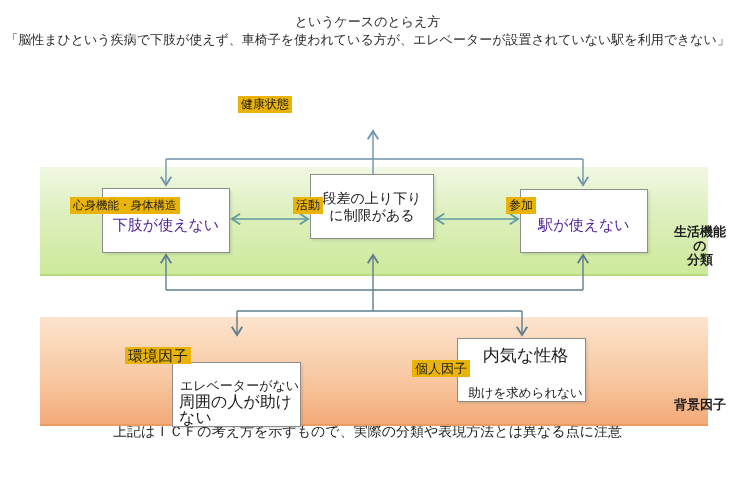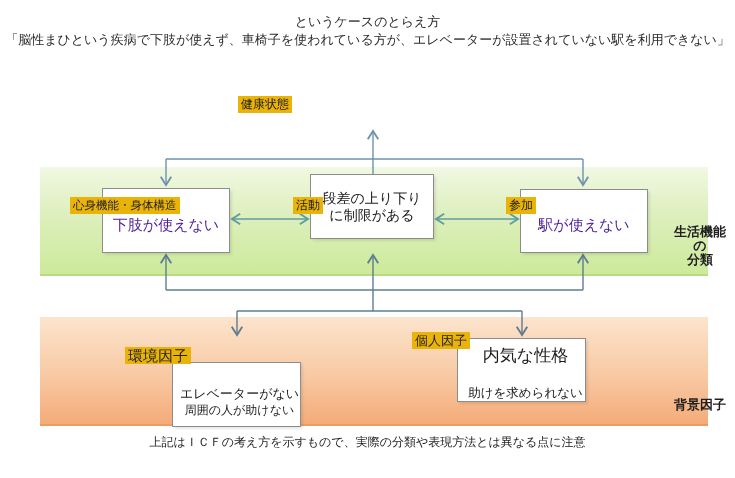--- a/index.html
+++ b/index.html
@@ -25,21 +25,21 @@
   .band{left:40px;width:668px;height:107px;z-index:1;}
   .band-green{top:167px;background:linear-gradient(to bottom,#f1f8e3 0%,#ddefbd 45%,#cdea9b 100%);border-bottom:2px solid #b9dc82;}
   .band-orange{top:317px;background:linear-gradient(to bottom,#fce4cd 0%,#f8c9a3 55%,#f4ab79 100%);border-bottom:2px solid #ec9c60;}
   
   .ibox{background:#fff;border:1px solid #8c8c8c;z-index:3;box-shadow:1.5px 1.5px 3px rgba(0,0,0,0.12);}
   .ibox-flex{display:flex;flex-direction:column;align-items:center;justify-content:center;}
   .txt-main{font-size:15px;color:#4c1d95;}
   .txt-line{font-size:14px;line-height:17px;color:#1a1a1a;}
   
   .side-label{left:668px;width:64px;text-align:center;font-weight:bold;font-size:13px;line-height:14px;color:#1f1f1f;z-index:4;margin-top:32px;}
-  .footnote{left:0;top:434px;width:735px;text-align:center;font-size:12px;color:#1f1f1f;}
+  .footnote{left:0;top:423px;width:735px;text-align:center;font-size:14px;color:#1f1f1f;}
   svg.connectors{position:absolute;left:0;top:0;z-index:2;pointer-events:none;}
 </style>
 </head>
 <body>
 
 <div id="stage">
 
   <div class="abs title">
     <div>というケースのとらえ方</div>
     <div>「脳性まひという疾病で下肢が使えず、車椅子を使われている方が、エレベーターが設置されていない駅を利用できない」</div>
@@ -102,24 +102,24 @@
     <span style="display:block;">生活機能</span>
     <span style="display:block;">の</span>
     <span style="display:block;">分類</span>
   </div>
 
   <div class="abs band band-orange"></div>
 
   <div class="abs cat-label" style="left:125px;top:347px;font-size:15px;text-align:center;">環境因子</div>
   <div class="abs ibox ibox-flex" style="left:172px;top:338px;width:129px;height:65px;padding-top:14px;padding-left:6px;box-sizing:border-box;margin-top:24px;">
     <span style="font-size:13px;line-height:16px;">エレベーターがない</span>
-    <span style="font-size:12px;line-height:16px;">周囲の人が助けない</span>
+    <span style="font-size:16px;line-height:16px;">周囲の人が助けない</span>
   </div>
 
-  <div class="abs cat-label" style="left:412px;top:332px;font-size:13px;">個人因子</div>
+  <div class="abs cat-label" style="left:412px;top:360px;font-size:13px;">個人因子</div>
   <div class="abs ibox ibox-flex" style="left:457px;top:338px;width:129px;height:64px;padding-top:6px;padding-left:8px;box-sizing:border-box;">
     <span style="font-size:17px;line-height:20px;">内気な性格</span>
     <span style="font-size:12.5px;line-height:15px;margin-top:20px;">助けを求められない</span>
   </div>
 
   <div class="abs side-label" style="top:366px;">背景因子</div>
 
   <div class="abs footnote">上記はＩＣＦの考え方を示すもので、実際の分類や表現方法とは異なる点に注意</div>
 
 </div>

